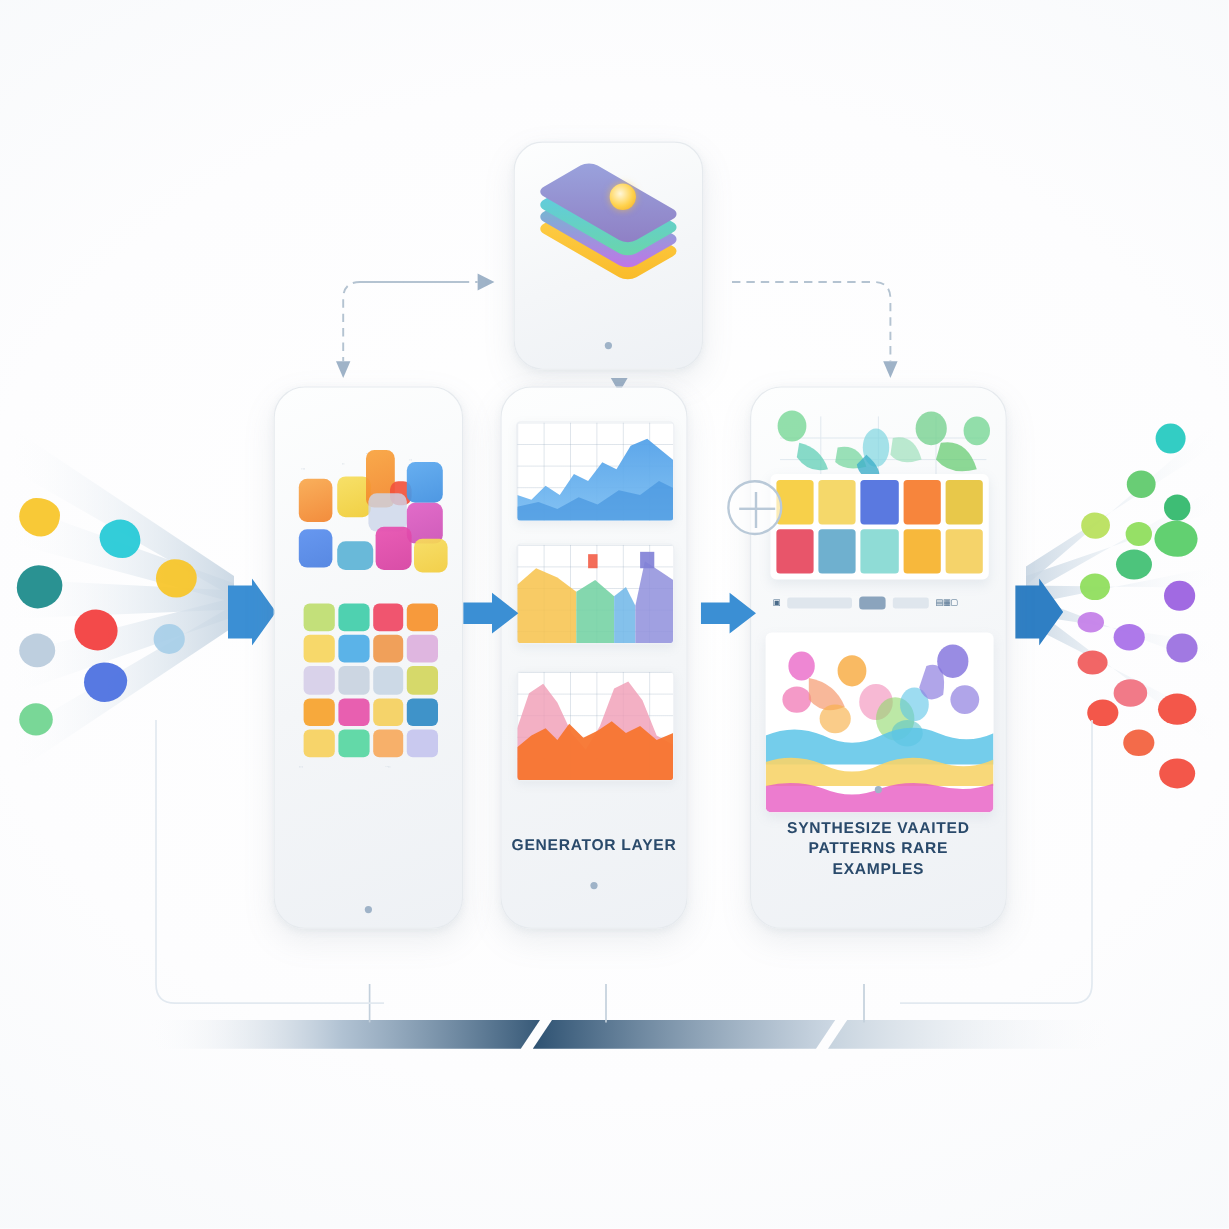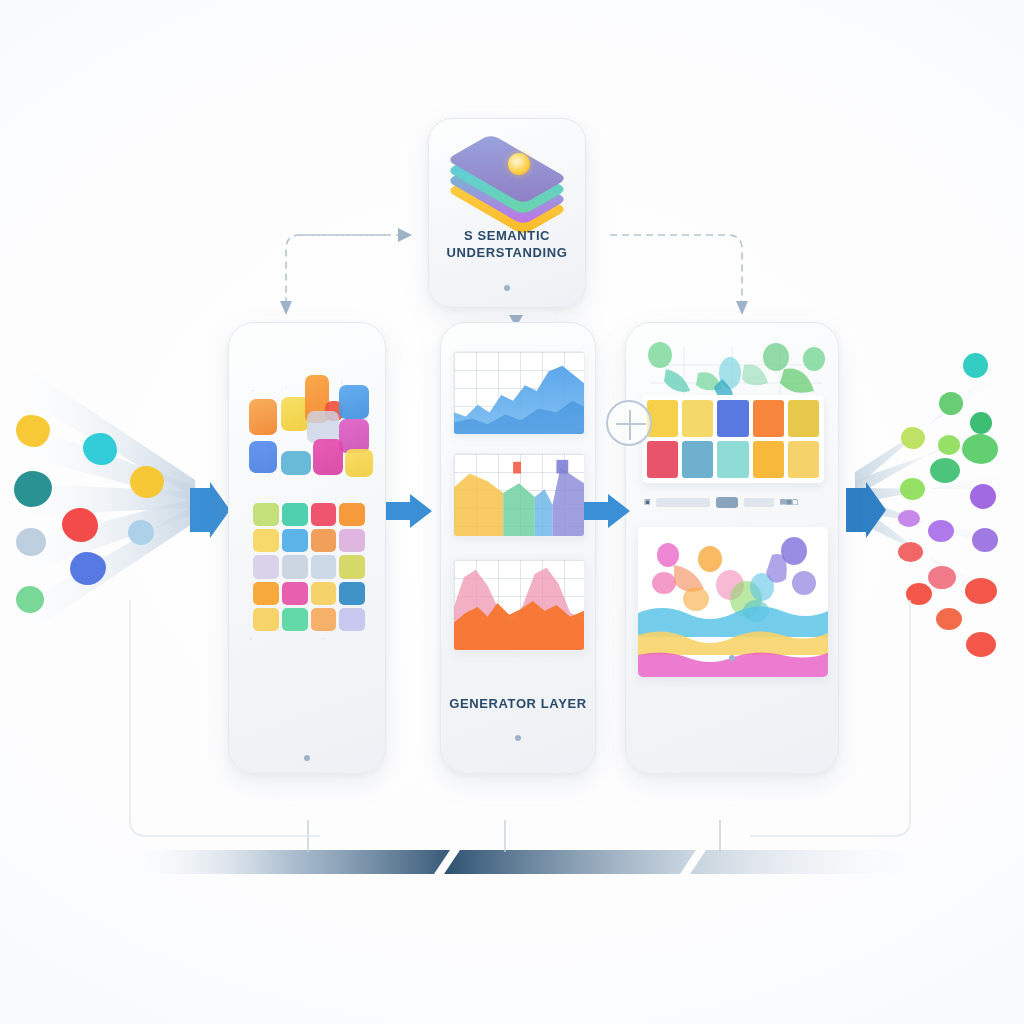--- a/index.html
+++ b/index.html
@@ -44,21 +44,21 @@
   .l4 { top: 34px; background: linear-gradient(135deg,#ffd24d,#f9bb2a); }
   .l3 { top: 24px; background: linear-gradient(135deg,#58d1c9,#c471e8); }
   .l2 { top: 14px; background: linear-gradient(135deg,#5ec8f0,#6ad6a8); }
   .l1 { top: 3px;  background: linear-gradient(135deg,#9aa3dd,#8f7fc4); }
   .stack-core { position: absolute; left: 56px; top: 12px; width: 22px; height: 22px;
     border-radius: 50%; background: radial-gradient(circle at 40% 38%,#fff7d9 0%,#ffd24d 55%,#f2a81f 100%);
     box-shadow: 0 0 6px rgba(255,200,60,.6); }
 
   
   #card-1 { left: 228px; top: 322px; width: 158px; height: 452px; }
-  #card-2 { left: 440px; top: 322px; width: 156px; height: 452px; }
+  #card-2 { left: 417px; top: 322px; width: 156px; height: 452px; }
   #card-3 { left: 625px; top: 322px; width: 214px; height: 452px; }
   .stage-label { font-size: 13px; }
   #label-1 { top: 360px; } #label-2 { top: 372px; } #label-3 { top: 358px; }
   #dot-1 { top: 432px; } #dot-2 { top: 412px; } #dot-3 { top: 332px; }
 
   
   .blocks { position: absolute; left: 14px; width: 130px; }
   #blocks-a { top: 30px; height: 120px; }
   #blocks-b { top: 180px; height: 130px; }
   .blk { position: absolute; border-radius: 7px; opacity: .92; }
@@ -194,21 +194,20 @@
   </svg>
 
   <div class="card" id="semantic-card">
     <div class="stack">
       <div class="layer l4"></div>
       <div class="layer l3"></div>
       <div class="layer l2"></div>
       <div class="layer l1"></div>
       <div class="stack-core"></div>
     </div>
-    <div class="card-label" id="semantic-label">S SEMANTIC UNDERSTANDING</div>
     <div class="card-dot" id="semantic-dot"></div>
   </div>
 
   <div class="card" id="card-1">
 
     <div class="blocks" id="blocks-a">
       <span class="tickmark" style="left:8px;top:34px;">,,,</span>
       <span class="tickmark" style="left:42px;top:30px;">,,</span>
       <span class="tickmark" style="left:62px;top:22px;">~~</span>
       <span class="tickmark" style="left:98px;top:26px;">,,</span>
@@ -352,20 +351,21 @@
           <ellipse cx="156" cy="24" rx="13" ry="14" fill="#7f6fdc" opacity=".8"></ellipse>
           <ellipse cx="166" cy="56" rx="12" ry="12" fill="#8f7fe0" opacity=".7"></ellipse>
           <ellipse cx="118" cy="84" rx="13" ry="11" fill="#5cc4c9" opacity=".6"></ellipse>
         </g>
         <path d="M0,86 Q24,76 48,86 Q72,98 96,86 Q120,74 144,84 Q168,94 190,84 L190,110 L0,110 Z" fill="#5cc4e8" opacity=".85"></path>
         <path d="M0,108 Q24,100 48,110 Q72,122 96,110 Q120,100 144,108 Q168,116 190,106 L190,128 L0,128 Z" fill="#f7d46a" opacity=".9"></path>
         <path d="M0,128 Q24,122 48,130 Q72,140 96,130 Q120,122 144,128 Q168,134 190,126 L190,150 L0,150 Z" fill="#e85fc4" opacity=".82"></path>
       </svg>
     </div>
 
+    <div class="card-label stage-label" id="label-3">SYNTHESIZE VAAiTED PATTERNS RARE EXAMPLES</div>
     <div class="card-dot" id="dot-3"></div>
   </div>
 
   <div id="circle-badge"></div>
 
   <svg class="big-arrow" style="left:386px;top:488px;">
     <path d="M0,14 L24,14 L24,6 L46,23 L24,40 L24,32 L0,32 Z" fill="#3b8fd4"></path>
   </svg>
   <svg class="big-arrow" style="left:584px;top:488px;">
     <path d="M0,14 L24,14 L24,6 L46,23 L24,40 L24,32 L0,32 Z" fill="#3b8fd4"></path>

